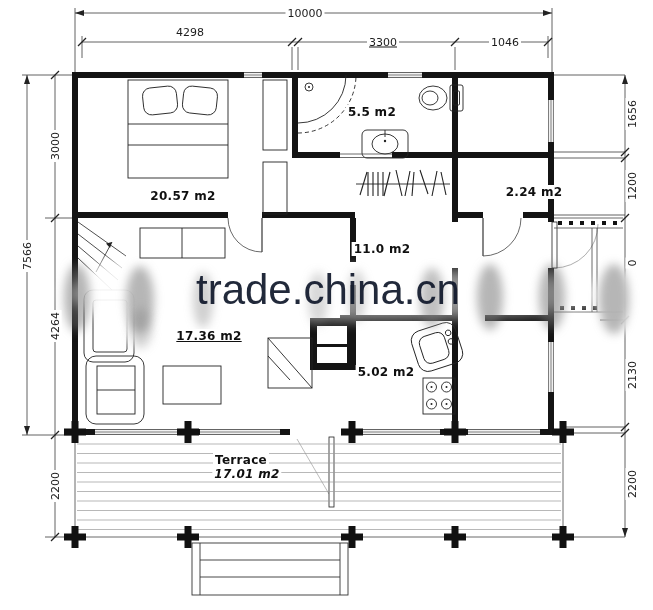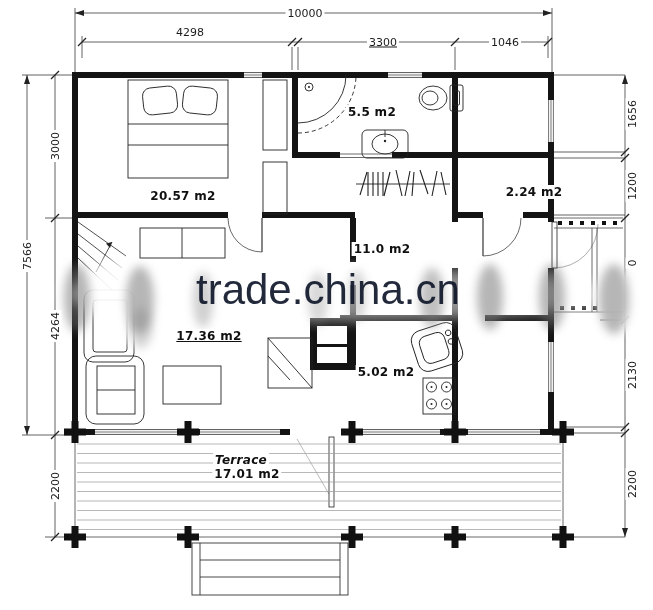--- a/index.html
+++ b/index.html
@@ -372,16 +372,16 @@
 <span class="dimv" style="left:632px;top:263px;">0</span>
 <span class="dimv" style="left:632px;top:375px;">2130</span>
 <span class="dimv" style="left:632px;top:484px;">2200</span>
 
 <span class="room" style="left:183px;top:196px;">20.57 m2</span>
 <span class="room" style="left:372px;top:112px;text-align:right;">5.5 m2</span>
 <span class="room" style="left:502px;top:192px;margin-left:32px;">2.24 m2</span>
 <span class="room" style="left:382px;top:249px;">11.0 m2</span>
 <span class="room" style="left:209px;top:336px;text-decoration:underline;">17.36 m2</span>
 <span class="room" style="left:386px;top:372px;">5.02 m2</span>
-<span class="room" style="left:241px;top:460px;font-style:italic;">Terrace</span>
-<span class="room" style="left:247px;top:474px;">17.01 m2</span>
+<span class="room" style="left:241px;top:460px;">Terrace</span>
+<span class="room" style="left:247px;top:474px;font-style:italic;">17.01 m2</span>
 
 </div>
 
 </body></html>

